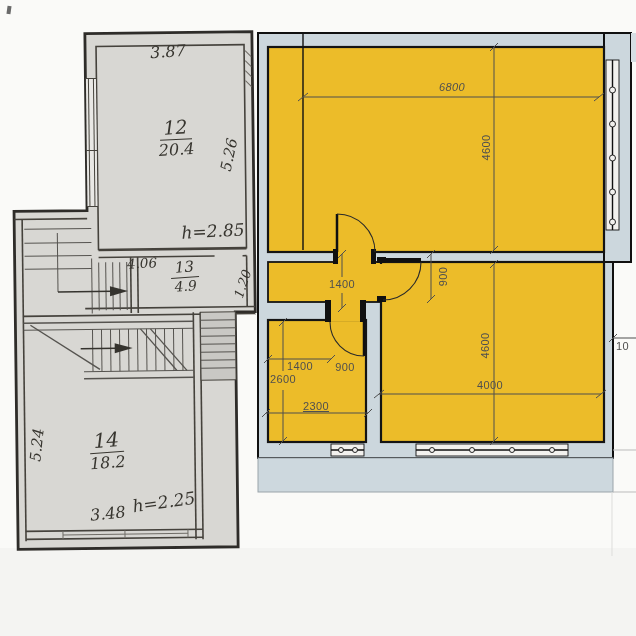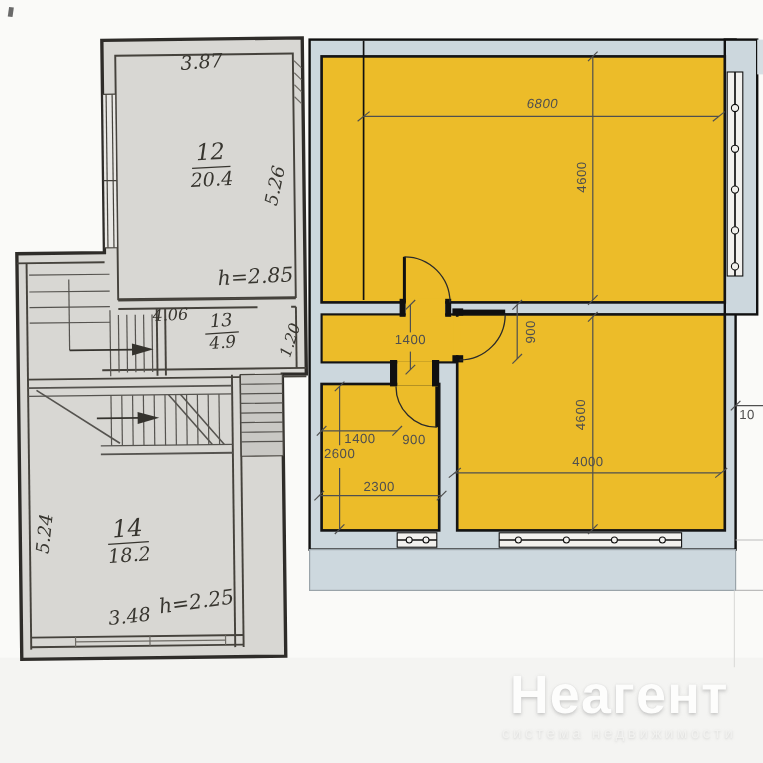--- a/index.html
+++ b/index.html
@@ -272,21 +272,17 @@
 
   <div class="cad" style="left:430px;top:82px;width:44px;font-style:italic;">6800</div>
   <div class="cad rot90" style="left:464px;top:142px;width:44px;">4600</div>
   <div class="cad rot90" style="left:425px;top:271px;width:36px;">900</div>
   <div class="cad" style="left:320px;top:279px;width:44px;">1400</div>
   <div class="cad rot90" style="left:463px;top:340px;width:44px;">4600</div>
   <div class="cad" style="left:468px;top:380px;width:44px;">4000</div>
   <div class="cad" style="left:278px;top:361px;width:44px;">1400</div>
   <div class="cad" style="left:261px;top:374px;width:44px;">2600</div>
   <div class="cad" style="left:323px;top:362px;width:44px;">900</div>
-  <div class="cad" style="left:294px;top:401px;width:44px;">2300</div>
+  <div class="cad" style="left:294px;top:401px;width:44px;text-decoration:underline;">2300</div>
   <div class="cad" style="left:616px;top:341px;width:22px;text-align:left;">10</div>
 
-  <div id="watermark">
-    <div id="wm-title">Неагент</div>
-    <div id="wm-sub">система недвижимости</div>
-  </div>
 
 </div>
 
 </body></html>

